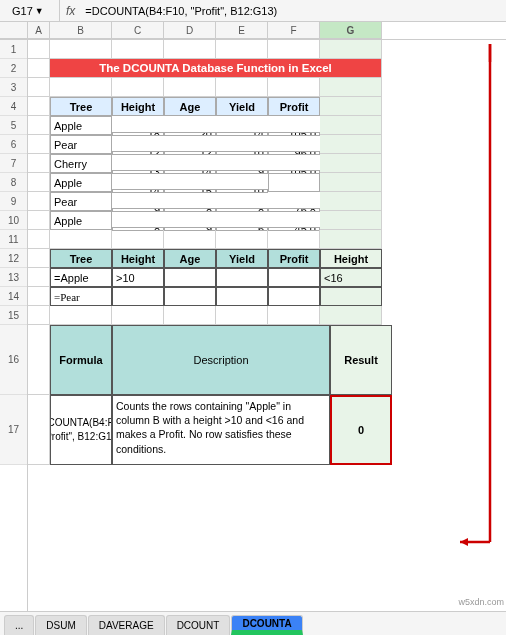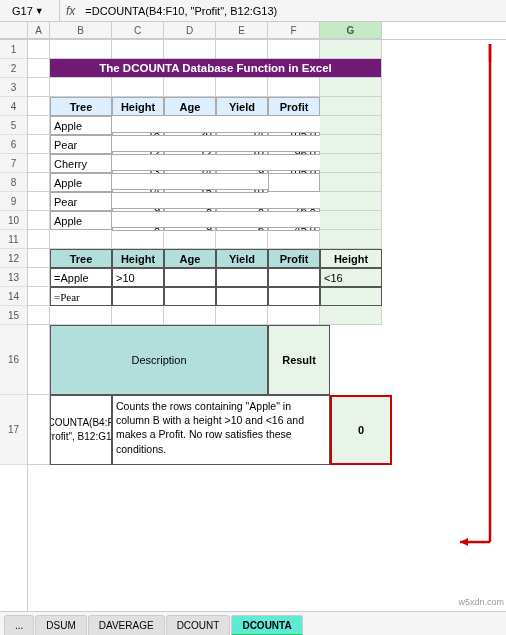--- a/index.html
+++ b/index.html
@@ -200,22 +200,22 @@
       border: 1px solid #ccc;
       border-bottom: none;
       background: #e0e0e0;
       font-size: 10px;
       display: flex;
       align-items: center;
       cursor: pointer;
       border-radius: 3px 3px 0 0;
     }
     .tab.active {
-      background: #5eead4;
-      border-bottom: 1px solid #22c55e;
+      background: #3b82f6;
+      border-bottom: 5px solid #22c55e;
       font-weight: bold;
     }
 
     
     .watermark {
       position: absolute;
       bottom: 28px;
       right: 2px;
       font-size: 9px;
       color: #999;
@@ -304,21 +304,21 @@
         <div class="cell col-b"></div>
         <div class="cell col-c"></div>
         <div class="cell col-d"></div>
         <div class="cell col-e"></div>
         <div class="cell col-f"></div>
         <div class="cell col-g col-g-selected"></div>
       </div>
 
       <div class="grid-row">
         <div class="cell col-a"></div>
-        <div class="cell title-cell" style="background:#701a75; color:white; font-weight:bold; font-size:11.5px; justify-content:center; display:flex; align-items:center; width:332px; min-width:332px;">
+        <div class="cell title-cell" style="background:#ef4444; color:white; font-weight:bold; font-size:11.5px; justify-content:center; display:flex; align-items:center; width:332px; min-width:332px;">
           <span>The DCOUNTA Database Function in Excel</span>
         </div>
       </div>
 
       <div class="grid-row">
         <div class="cell col-a"></div>
         <div class="cell col-b"></div>
         <div class="cell col-c"></div>
         <div class="cell col-d"></div>
         <div class="cell col-e"></div>
@@ -441,20 +441,23 @@
         <div class="cell col-b"></div>
         <div class="cell col-c"></div>
         <div class="cell col-d"></div>
         <div class="cell col-e"></div>
         <div class="cell col-f"></div>
         <div class="cell col-g col-g-selected"></div>
       </div>
 
       <div class="grid-row tall">
         <div class="cell col-a"></div>
+        <div class="cell col-b hdr-teal tbl-cell-teal center" style="font-weight:bold; align-items:center; justify-content:center;">
+          <span>Formula</span>
+        </div>
 
         <div class="cell hdr-teal tbl-cell-teal center" style="width:218px; min-width:218px; font-weight:normal; justify-content:center;">
           <span>Description</span>
         </div>
         <div class="cell col-g hdr-teal tbl-cell-teal center col-g-selected" style="font-weight:bold;">
           <span>Result</span>
         </div>
       </div>
 
       <div class="grid-row tall">

